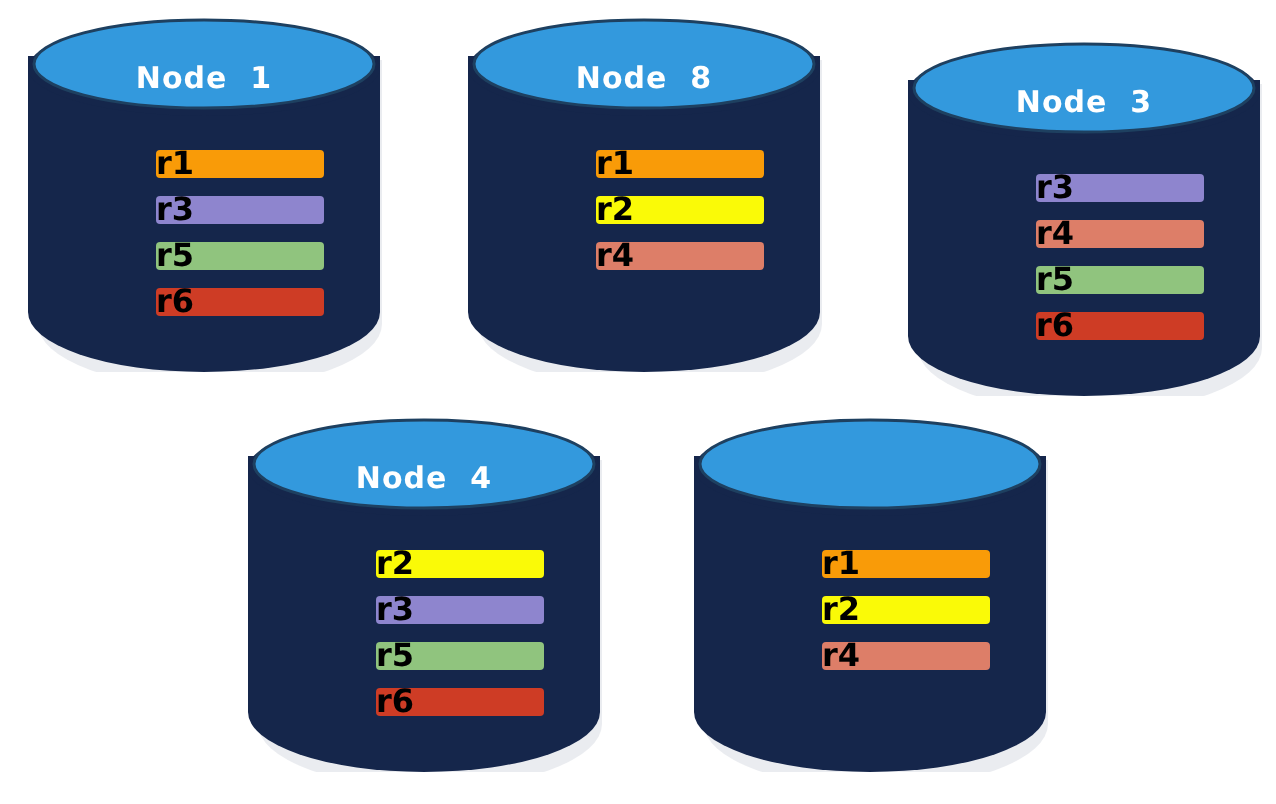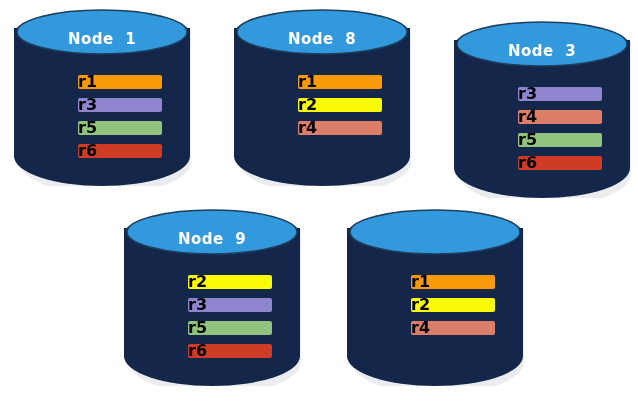--- a/index.html
+++ b/index.html
@@ -115,21 +115,21 @@
         <div class="bar" style="background: rgb(206, 60, 37);">r6</div>
       </div>
     </div>
     <div class="node" style="left: 122px; top: 208px;">
       <svg class="cyl-svg" viewBox="0 0 180 178">
         <path d="M4 18 L4 150 A86 32 0 0 0 176 150 L176 18 Z" fill="#D8DCE4" opacity="0.55" transform="translate(3,4)"></path>
         <path d="M2 20 L2 148 A88 30 0 0 0 178 148 L178 20 Z" fill="#15264B"></path>
         <ellipse cx="90" cy="26" rx="88" ry="24" fill="#15264B"></ellipse>
         <ellipse cx="90" cy="24" rx="85" ry="22" fill="#3399DD" stroke="#1E4060" stroke-width="1.5"></ellipse>
       </svg>
-      <div class="node-title">Node  9</div>
+      <div class="node-title">Node  4</div>
       <div class="bars">
         <div class="bar" style="background: rgb(250, 250, 7);">r2</div>
         <div class="bar" style="background: rgb(142, 133, 206);">r3</div>
         <div class="bar" style="background: rgb(144, 196, 126);">r5</div>
         <div class="bar" style="background: rgb(206, 60, 37);">r6</div>
       </div>
     </div>
     <div class="node" style="left: 345px; top: 208px;">
       <svg class="cyl-svg" viewBox="0 0 180 178">
         <path d="M4 18 L4 150 A86 32 0 0 0 176 150 L176 18 Z" fill="#D8DCE4" opacity="0.55" transform="translate(3,4)"></path>

